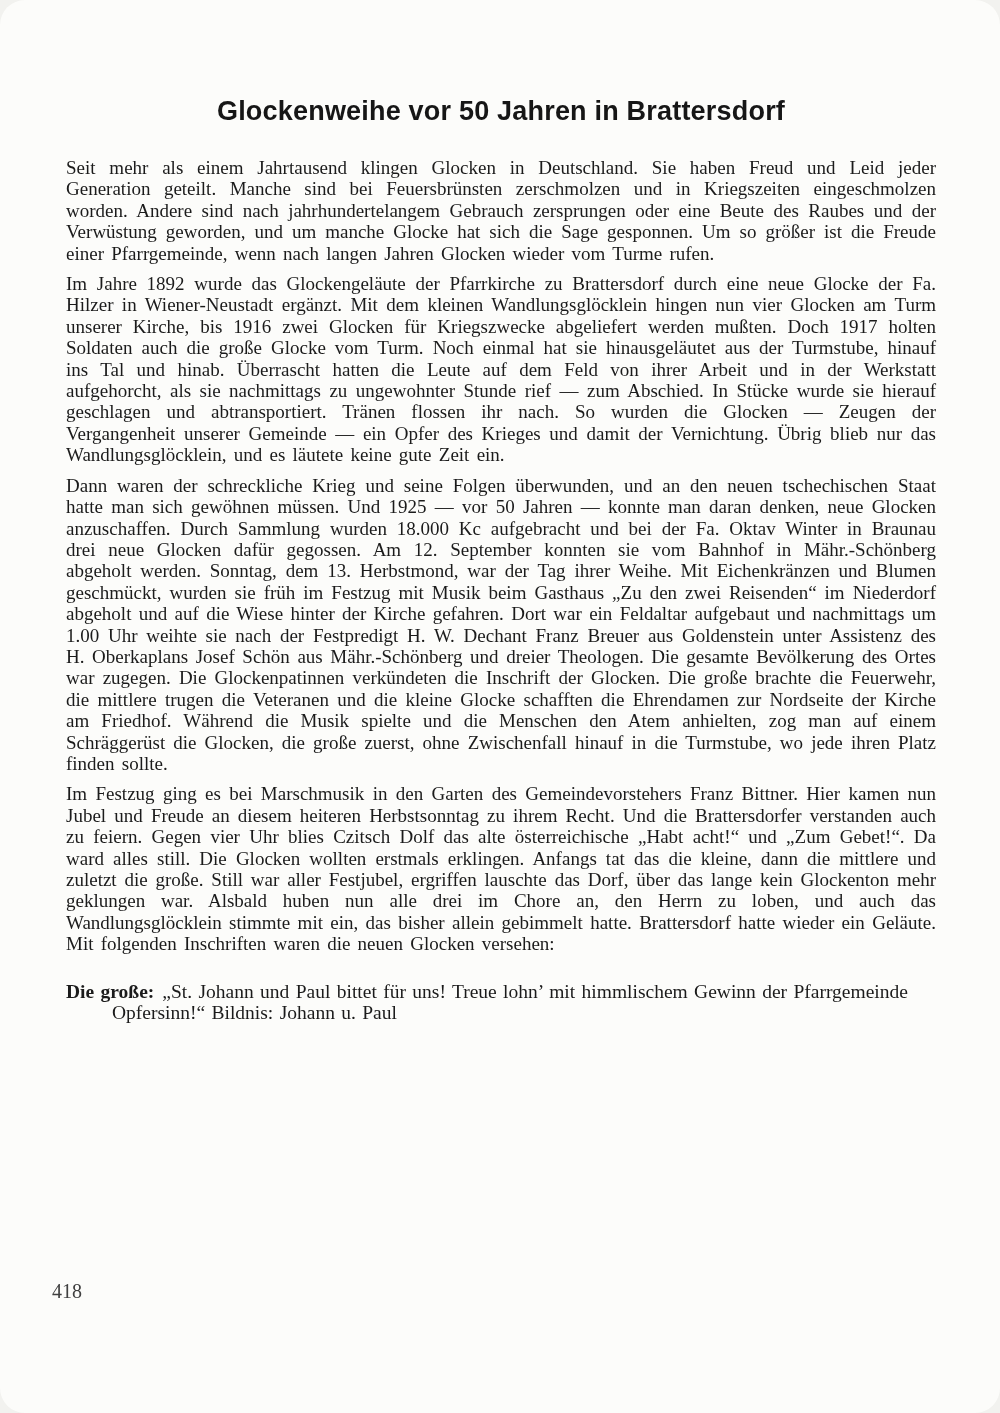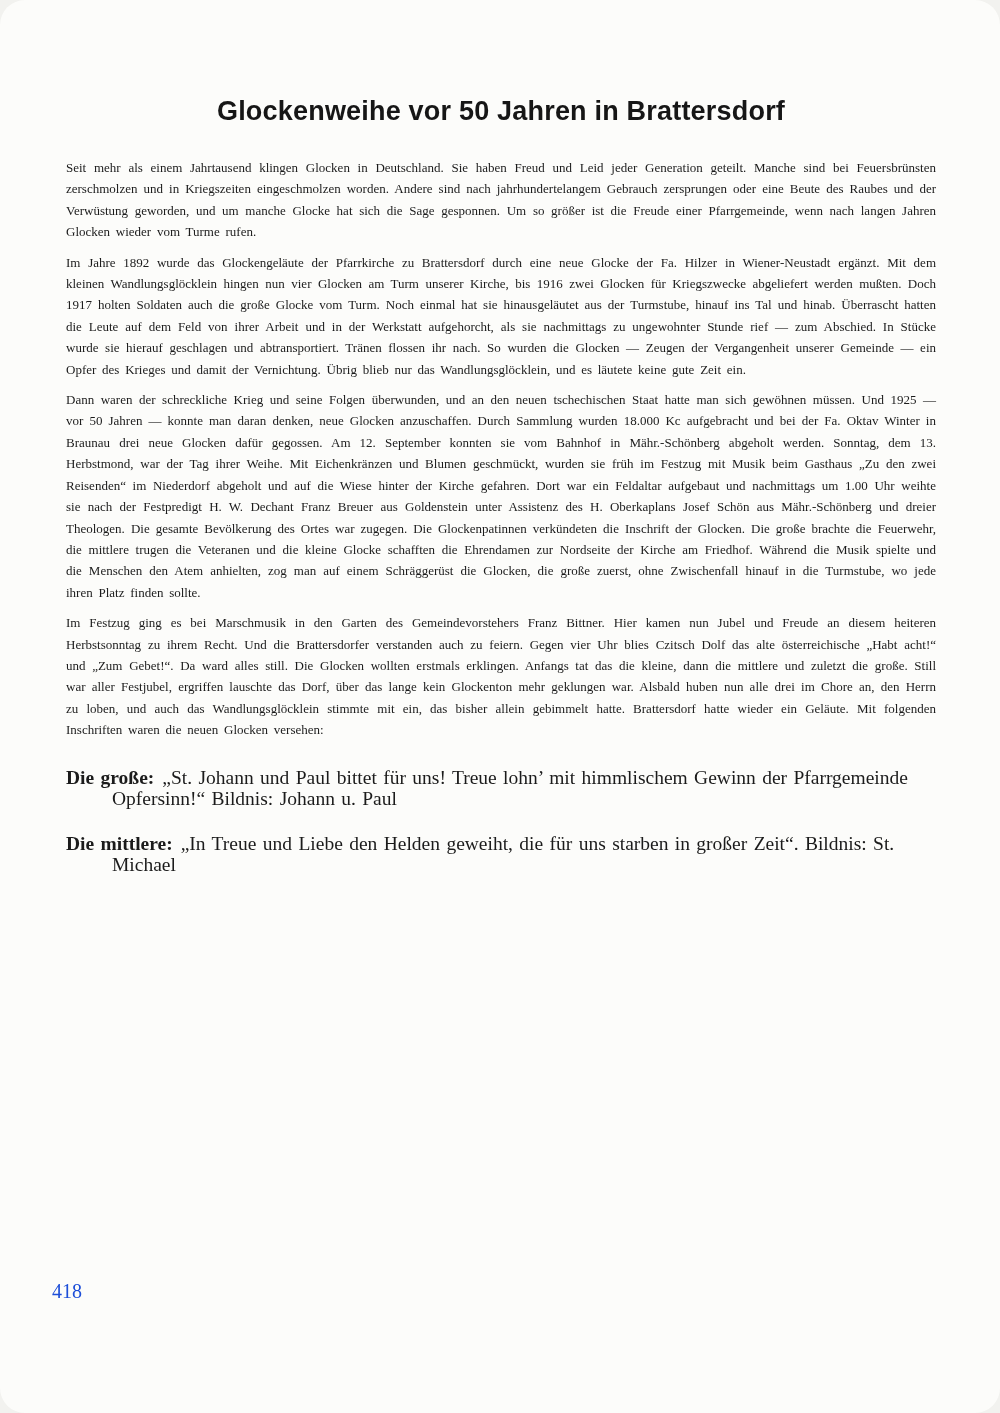--- a/index.html
+++ b/index.html
@@ -24,21 +24,21 @@
     font-family: "Liberation Sans", "DejaVu Sans", sans-serif;
     font-weight: 700;
     font-size: 27px;
     letter-spacing: 0.2px;
     text-align: center;
     margin: 0 0 30px 0;
     color: #161616;
   }
   .body-text p {
     margin: 0 0 9px 0;
-    font-size: 13px;
+    font-size: 19px;
     line-height: 21.4px;
     text-align: justify;
     word-spacing: 2.5px;
   }
   .inscriptions {
     margin-top: 26px;
   }
   .inscription {
     font-size: 19.5px;
     line-height: 21.6px;
@@ -50,41 +50,38 @@
   }
   .inscription .lead {
     font-weight: 700;
     margin-right: 8px;
   }
   .page-number {
     position: absolute;
     left: 52px;
     top: 1280px;
     font-size: 20px;
-    color: #1d4ed8;
+    color: #404040;
   }
 </style>
 </head>
 <body>
 
 <div class="page">
 
   <h1 class="title">Glockenweihe vor 50 Jahren in Brattersdorf</h1>
 
   <div class="body-text">
     <p>Seit mehr als einem Jahrtausend klingen Glocken in Deutschland. Sie haben Freud und Leid jeder Generation geteilt. Manche sind bei Feuersbrünsten zerschmolzen und in Kriegszeiten eingeschmolzen worden. Andere sind nach jahrhundertelangem Gebrauch zersprungen oder eine Beute des Raubes und der Verwüstung geworden, und um manche Glocke hat sich die Sage gesponnen. Um so größer ist die Freude einer Pfarrgemeinde, wenn nach langen Jahren Glocken wieder vom Turme rufen.</p>
     <p>Im Jahre 1892 wurde das Glockengeläute der Pfarrkirche zu Brattersdorf durch eine neue Glocke der Fa. Hilzer in Wiener-Neustadt ergänzt. Mit dem kleinen Wandlungsglöcklein hingen nun vier Glocken am Turm unserer Kirche, bis 1916 zwei Glocken für Kriegszwecke abgeliefert werden mußten. Doch 1917 holten Soldaten auch die große Glocke vom Turm. Noch einmal hat sie hinausgeläutet aus der Turmstube, hinauf ins Tal und hinab. Überrascht hatten die Leute auf dem Feld von ihrer Arbeit und in der Werkstatt aufgehorcht, als sie nachmittags zu ungewohnter Stunde rief — zum Abschied. In Stücke wurde sie hierauf geschlagen und abtransportiert. Tränen flossen ihr nach. So wurden die Glocken — Zeugen der Vergangenheit unserer Gemeinde — ein Opfer des Krieges und damit der Vernichtung. Übrig blieb nur das Wandlungsglöcklein, und es läutete keine gute Zeit ein.</p>
     <p>Dann waren der schreckliche Krieg und seine Folgen überwunden, und an den neuen tschechischen Staat hatte man sich gewöhnen müssen. Und 1925 — vor 50 Jahren — konnte man daran denken, neue Glocken anzuschaffen. Durch Sammlung wurden 18.000 Kc aufgebracht und bei der Fa. Oktav Winter in Braunau drei neue Glocken dafür gegossen. Am 12. September konnten sie vom Bahnhof in Mähr.-Schönberg abgeholt werden. Sonntag, dem 13. Herbstmond, war der Tag ihrer Weihe. Mit Eichenkränzen und Blumen geschmückt, wurden sie früh im Festzug mit Musik beim Gasthaus „Zu den zwei Reisenden“ im Niederdorf abgeholt und auf die Wiese hinter der Kirche gefahren. Dort war ein Feldaltar aufgebaut und nachmittags um 1.00 Uhr weihte sie nach der Festpredigt H. W. Dechant Franz Breuer aus Goldenstein unter Assistenz des H. Oberkaplans Josef Schön aus Mähr.-Schönberg und dreier Theologen. Die gesamte Bevölkerung des Ortes war zugegen. Die Glockenpatinnen verkündeten die Inschrift der Glocken. Die große brachte die Feuerwehr, die mittlere trugen die Veteranen und die kleine Glocke schafften die Ehrendamen zur Nordseite der Kirche am Friedhof. Während die Musik spielte und die Menschen den Atem anhielten, zog man auf einem Schräggerüst die Glocken, die große zuerst, ohne Zwischenfall hinauf in die Turmstube, wo jede ihren Platz finden sollte.</p>
     <p>Im Festzug ging es bei Marschmusik in den Garten des Gemeindevorstehers Franz Bittner. Hier kamen nun Jubel und Freude an diesem heiteren Herbstsonntag zu ihrem Recht. Und die Brattersdorfer verstanden auch zu feiern. Gegen vier Uhr blies Czitsch Dolf das alte österreichische „Habt acht!“ und „Zum Gebet!“. Da ward alles still. Die Glocken wollten erstmals erklingen. Anfangs tat das die kleine, dann die mittlere und zuletzt die große. Still war aller Festjubel, ergriffen lauschte das Dorf, über das lange kein Glockenton mehr geklungen war. Alsbald huben nun alle drei im Chore an, den Herrn zu loben, und auch das Wandlungsglöcklein stimmte mit ein, das bisher allein gebimmelt hatte. Brattersdorf hatte wieder ein Geläute. Mit folgenden Inschriften waren die neuen Glocken versehen:</p>
   </div>
 
   <div class="inscriptions">
     <p class="inscription">
       <span class="lead">Die große:</span><span>„St. Johann und Paul bittet für uns! Treue lohn’ mit himmlischem Gewinn der Pfarrgemeinde Opfersinn!“ Bildnis: Johann u. Paul</span>
     </p>
-    <p class="inscription">
-      <span class="lead">Die mittlere:</span><span>„In Treue und Liebe den Helden geweiht, die für uns starben in großer Zeit“. Bildnis: St. Michael</span>
-    </p>
   </div>
 
   <div class="page-number">418</div>
 
 </div>
 
 </body></html>

